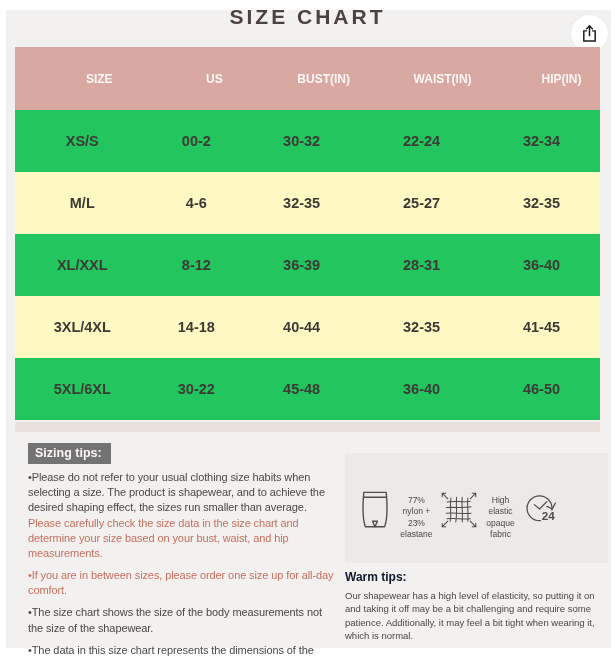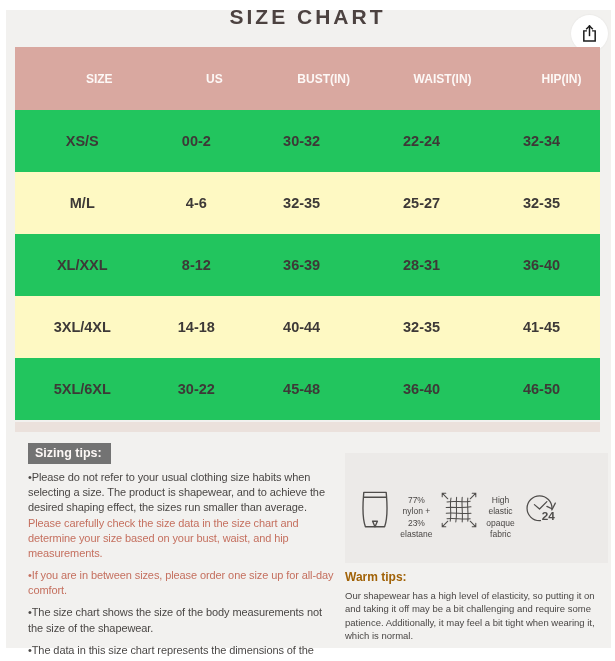--- a/index.html
+++ b/index.html
@@ -37,21 +37,21 @@
 
   
   .features-box { position: absolute; left: 345px; top: 453px; width: 263px; height: 110px;
     background: #eceae8; display: flex; justify-content: space-between; padding: 10px 6px 6px 6px; }
   .feature { width: 33%; display: flex; flex-direction: row; align-items: center; }
   .feature .f-icon { width: 48px; height: 48px; flex: 0 0 auto; }
   .feature .f-icon.small-pad { margin-top: 2px; }
   .f-label { margin-top: 15px; font-size: 8.5px; line-height: 1.3; color: #4a4745; text-align: center; white-space: pre-line; }
 
   .warm-col { position: absolute; left: 345px; top: 570px; width: 268px; }
-  .warm-title { font-size: 12px; font-weight: bold; color: #a16207; margin-bottom: 5px; }
+  .warm-title { font-size: 12px; font-weight: bold; color: #0f172a; margin-bottom: 5px; }
   .warm-body { font-size: 9.5px; line-height: 1.42; color: #4a4745; }
 
   svg { display: block; }
 </style>
 </head>
 <body>
 
 <div class="stage">
   <div class="content-bg"></div>
 

